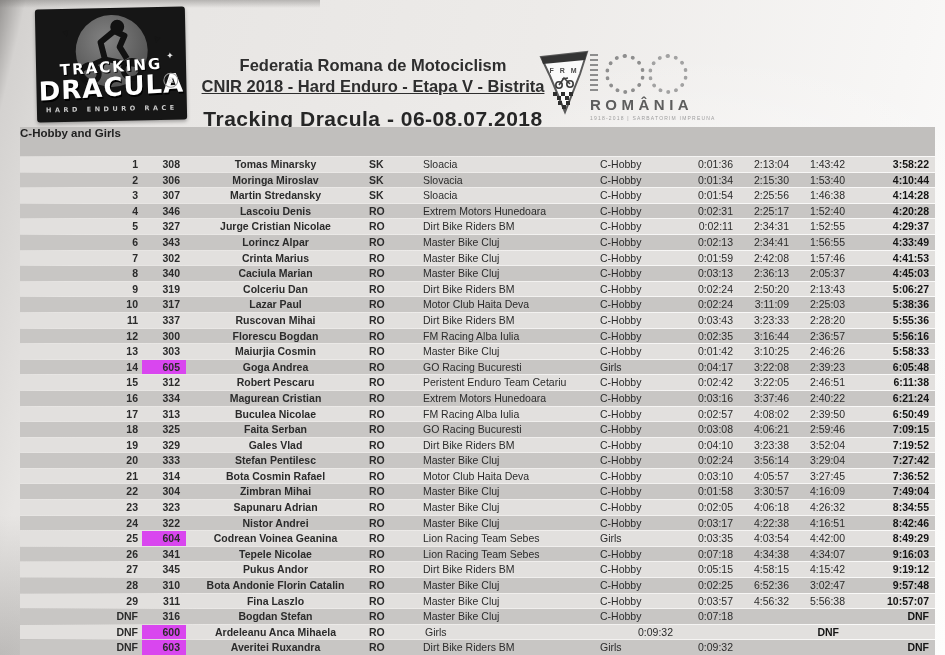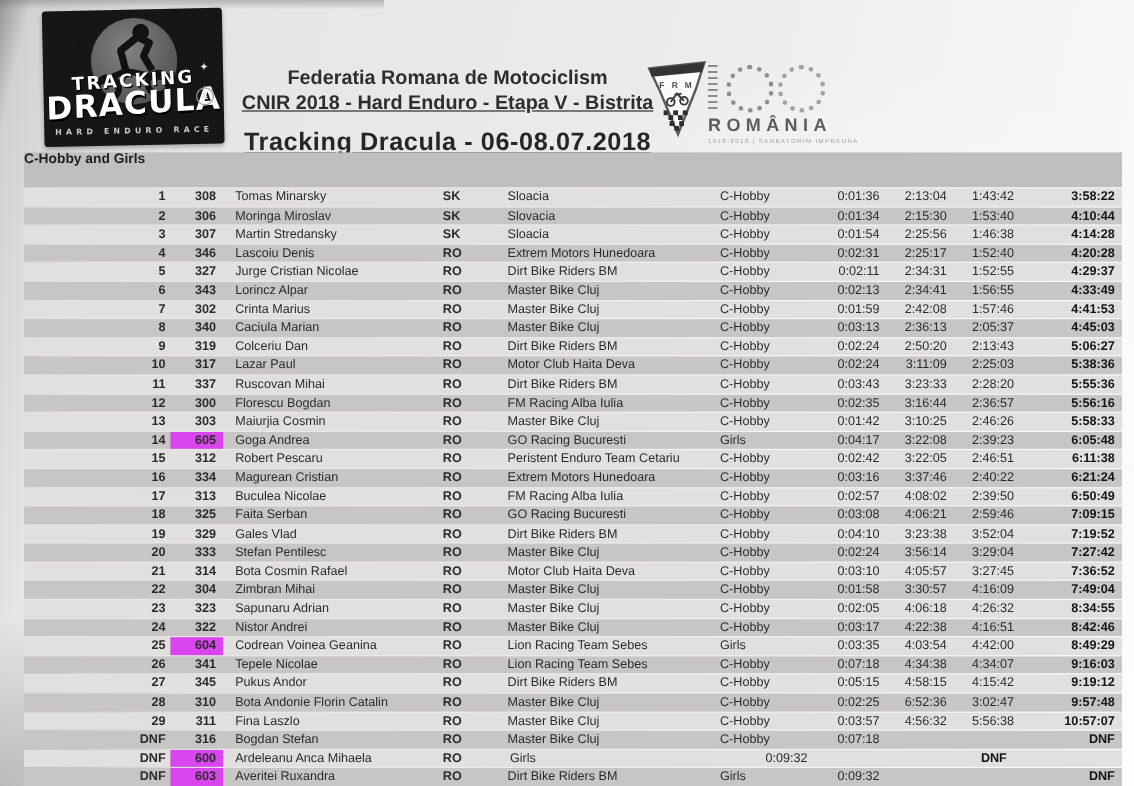--- a/index.html
+++ b/index.html
@@ -27,21 +27,21 @@
     font-family:"DejaVu Sans","Liberation Sans",sans-serif;}
   .td-tracking{top:50px;font-size:15px;letter-spacing:2px;transform:rotate(-2.5deg);text-shadow:1px 1px 0 #000;}
   .td-dracula{top:64px;font-size:26px;letter-spacing:1px;transform:rotate(-2.5deg) skewX(-2deg);text-shadow:1px 2px 0 #000;}
   .amp{position:absolute;right:8px;top:66px;width:13px;height:13px;border:1px solid #9a9a9a;border-radius:50%;
     color:#ddd;font-size:8px;line-height:13px;text-align:center;font-weight:700;}
   .td-sub{top:97px;font-size:6.5px;letter-spacing:3.5px;color:#c9c9c9;font-weight:600;}
   
   .hdr{position:absolute;left:193px;top:27px;width:360px;text-align:center;color:#2e2e2e;}
   .hdr .l1{font-size:16.5px;font-weight:600;margin-top:29px;}
   .hdr .l2{font-size:16.5px;font-weight:600;margin-top:2px;white-space:nowrap;text-decoration:underline;}
-  .hdr .l3{font-size:21px;font-weight:700;margin-top:11px;white-space:nowrap;letter-spacing:.5px;color:#262626;text-decoration:underline;}
+  .hdr .l3{font-size:21px;font-weight:700;margin-top:11px;white-space:nowrap;letter-spacing:.5px;color:#262626;}
   
   .frm{position:absolute;left:538px;top:50px;}
   .cent{position:absolute;left:590px;top:52px;width:150px;}
   .cent-row{display:flex;align-items:center;height:44px;}
   .one{width:8px;height:40px;margin-right:7px;
     background:repeating-linear-gradient(to bottom,#8d8d8d 0 2px,transparent 2px 5px);}
   .ring{width:40px;height:40px;border-radius:50%;border:4px dotted #8e8e8e;box-sizing:border-box;margin-right:3px;}
   .ring.r2{border-color:#a2a2a2;}
   .cent-name{font-size:15px;letter-spacing:4.5px;color:#5d5d5d;font-weight:600;margin-top:0;}
   .cent-tag{font-size:5px;letter-spacing:1.2px;color:#9e9e9e;margin-top:2px;}
@@ -50,21 +50,21 @@
   .band{height:29px;line-height:13px;background:#c1bfbd;font-size:11.5px;font-weight:700;color:#1f1f1f;
     padding-left:0;margin-bottom:1px;}
   .row{display:grid;grid-template-columns:122px 44px 1fr 48px 175px 95px 60px 56px 56px 90px;
     height:14.6px;line-height:14.6px;margin-bottom:1px;font-size:10.5px;color:#2b2b2b;}
   .row.light{background:#e2e0de;}
   .row.dark{background:#c8c6c4;}
   .c-rank{text-align:right;padding-right:4px;font-weight:600;}
   .c-rank.dnf{font-weight:700;}
   .c-num{text-align:right;padding-right:6px;font-weight:600;}
   .c-num.hl{background:#d946ef;}
-  .c-name{padding-left:10px;font-weight:400;white-space:nowrap;overflow:hidden;}
+  .c-name{padding-left:10px;font-weight:700;white-space:nowrap;overflow:hidden;text-align:center;}
   .c-country{font-weight:700;padding-left:14px;}
   .c-team{padding-left:20px;white-space:nowrap;overflow:hidden;}
   .c-class{padding-left:22px;}
   .c-t{text-align:right;}
   .c-total{text-align:right;padding-right:6px;font-weight:700;color:#141414;}
 </style>
 </head>
 <body>
 
 <div class="photo">

